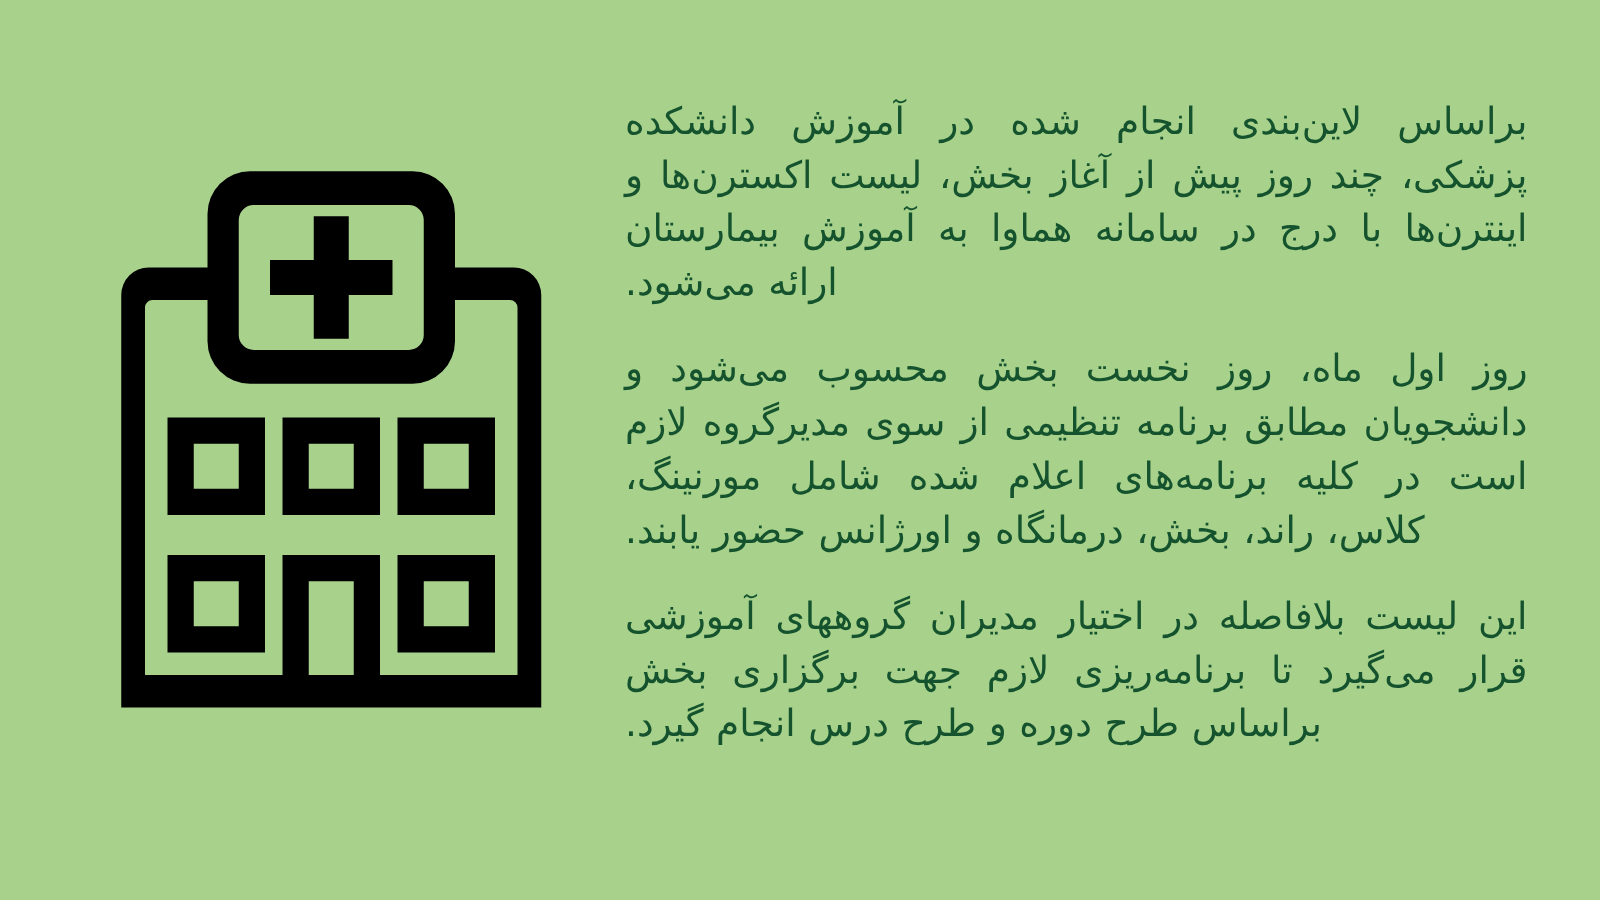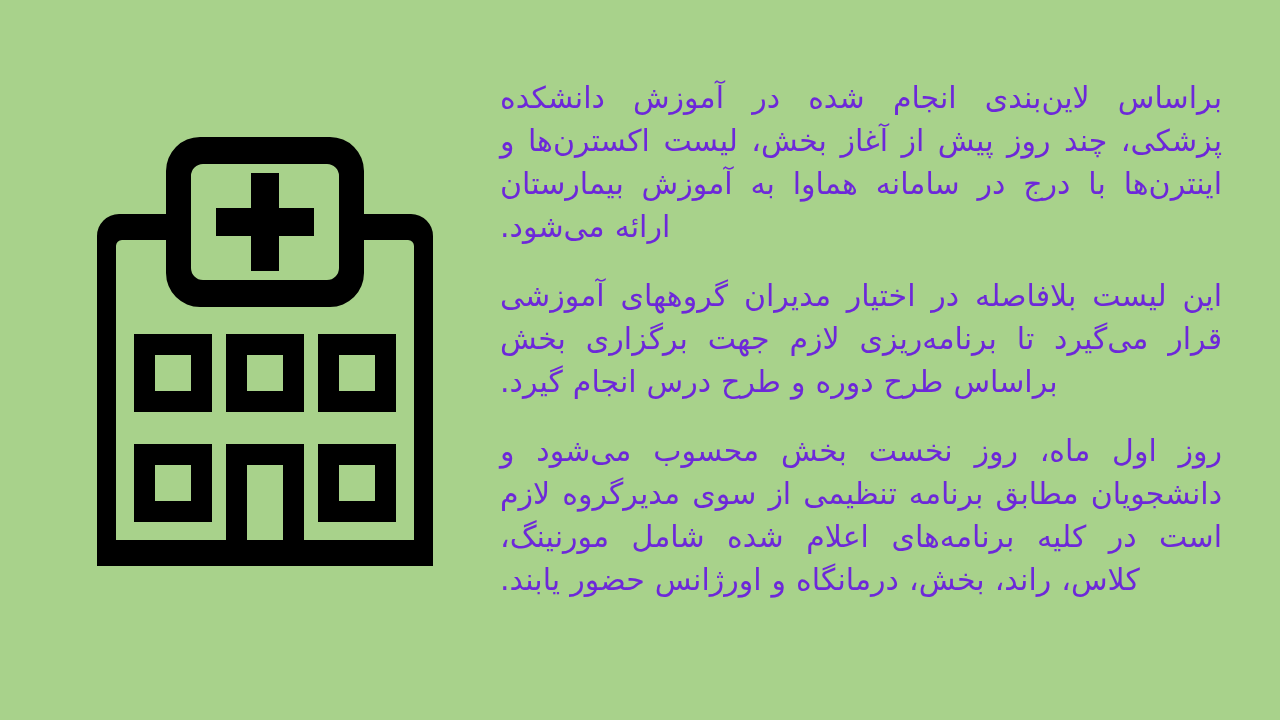--- a/index.html
+++ b/index.html
@@ -37,21 +37,21 @@
 
   
   #text-area {
     position: absolute;
     right: 58px;
     top: 76px;
     width: 722px;
     direction: rtl;
     text-align: justify;
     text-align-last: left;
-    color: #6d28d9;
+    color: #14532d;
   }
   .para {
     margin: 0 0 26px 0;
     font-size: 30px;
     line-height: 43px;
     font-weight: 400;
     letter-spacing: 0;
     word-spacing: 0.5px;
     direction: rtl;
     text-align: justify;
@@ -116,17 +116,17 @@
 
       <path d="M 74 334 L 152 334 L 152 412 L 74 412 Z M 95 355 L 131 355 L 131 391 L 95 391 Z" fill="#000000" fill-rule="evenodd"></path>
       <path d="M 258 334 L 336 334 L 336 412 L 258 412 Z M 279 355 L 315 355 L 315 391 L 279 391 Z" fill="#000000" fill-rule="evenodd"></path>
 
       <path d="M 166 334 L 244 334 L 244 430 L 223 430 L 223 355 L 187 355 L 187 430 L 166 430 Z" fill="#000000"></path>
     </svg>
   </div>
 
   <div id="text-area">
     <p class="para">براساس لاین‌بندی انجام شده در آموزش دانشکده پزشکی، چند روز پیش از آغاز بخش، لیست اکسترن‌ها و اینترن‌ها با درج در سامانه هماوا به آموزش بیمارستان ارائه می‌شود.</p>
+    <p class="para">روز اول ماه، روز نخست بخش محسوب می‌شود و دانشجویان مطابق برنامه تنظیمی از سوی مدیرگروه لازم است در کلیه برنامه‌های اعلام شده شامل مورنینگ، کلاس، راند، بخش، درمانگاه و اورژانس حضور یابند.</p>
     <p class="para">این لیست بلافاصله در اختیار مدیران گروههای آموزشی قرار می‌گیرد تا برنامه‌ریزی لازم جهت برگزاری بخش براساس طرح دوره و طرح درس انجام گیرد.</p>
-    <p class="para">روز اول ماه، روز نخست بخش محسوب می‌شود و دانشجویان مطابق برنامه تنظیمی از سوی مدیرگروه لازم است در کلیه برنامه‌های اعلام شده شامل مورنینگ، کلاس، راند، بخش، درمانگاه و اورژانس حضور یابند.</p>
   </div>
 
 </div>
 
 </body></html>

